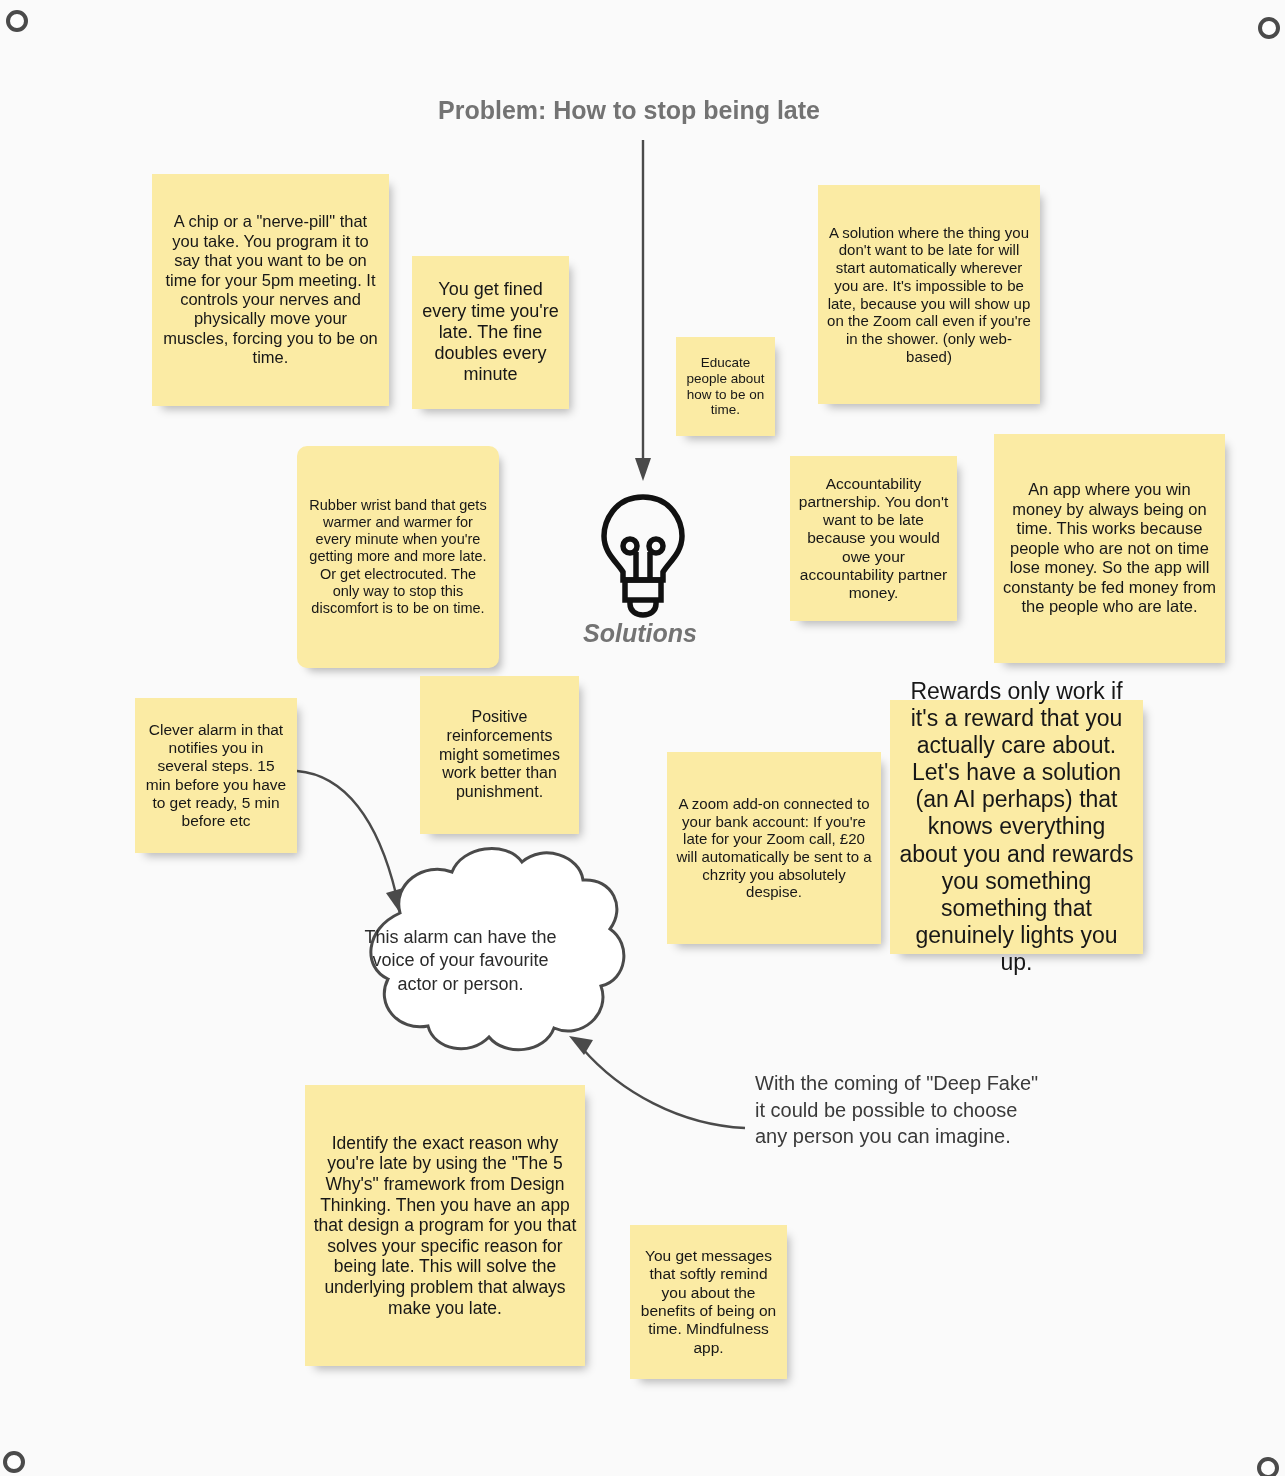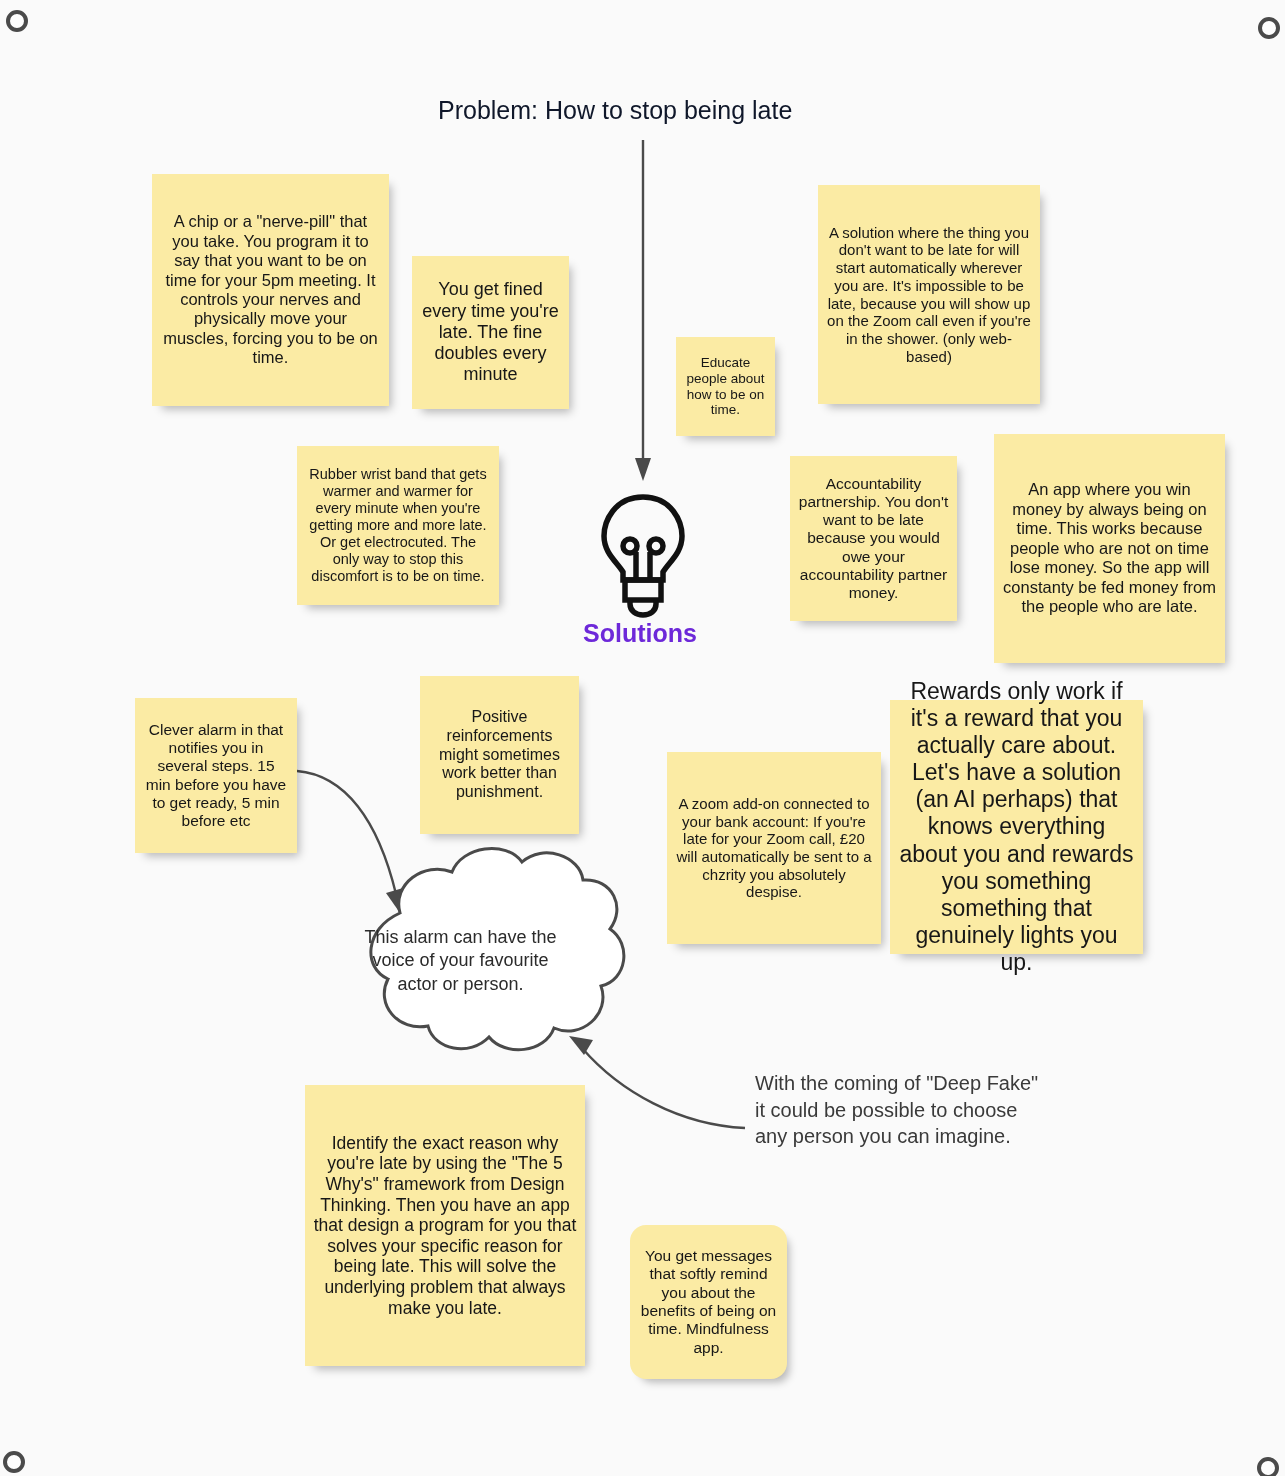--- a/index.html
+++ b/index.html
@@ -34,35 +34,36 @@
     justify-content: center;
     text-align: center;
     box-shadow: 6px 7px 9px -4px rgba(0,0,0,0.28);
     padding: 6px 8px;
     line-height: 1.18;
     white-space: pre-wrap;
     word-wrap: break-word;
   }
   .title {
     position: absolute;
-    font-weight: normal;
-    color: #0f172a;
+    font-weight: bold;
+    color: #737373;
     white-space: nowrap;
   }
   .plain-text {
     position: absolute;
     color: #3a3a3a;
     line-height: 1.33;
     white-space: pre-wrap;
   }
   .label-solutions {
     position: absolute;
     font-weight: bold;
-    color: #6d28d9;
+    color: #737373;
     white-space: nowrap;
+    font-style: italic;
   }
   .svg-layer {
     position: absolute;
     left: 0; top: 0;
     width: 1285px; height: 1476px;
     pointer-events: none;
   }
   .cloud-text {
     position: absolute;
     text-align: center;
@@ -135,34 +136,34 @@
   <div class="label-solutions" style="left:583px; top:619px; font-size:25px;">Solutions</div>
 
   <div class="note" style="left:152px; top:174px; width:237px; height:232px; font-size:16.5px;">A chip or a "nerve-pill" that you take. You program it to say that you want to be on time for your 5pm meeting. It controls your nerves and physically move your muscles, forcing you to be on time.</div>
 
   <div class="note" style="left:412px; top:256px; width:157px; height:153px; font-size:18px;">You get fined every time you're late. The fine doubles every minute</div>
 
   <div class="note" style="left:676px; top:337px; width:99px; height:99px; font-size:13.5px;">Educate people about how to be on time.</div>
 
   <div class="note" style="left:818px; top:185px; width:222px; height:219px; font-size:15px;">A solution where the thing you don't want to be late for will start automatically wherever you are. It's impossible to be late, because you will show up on the Zoom call even if you're in the shower. (only web-based)</div>
 
-  <div class="note" style="left:297px; top:446px; width:202px; height:159px; font-size:14.5px;">Rubber wrist band that gets warmer and warmer for every minute when you're getting more and more late. Or get electrocuted. The only way to stop this discomfort is to be on time.</div>
+  <div class="note" style="left:297px; top:446px; width:202px; height:222px; font-size:14.5px;border-radius:10px;">Rubber wrist band that gets warmer and warmer for every minute when you're getting more and more late. Or get electrocuted. The only way to stop this discomfort is to be on time.</div>
 
   <div class="note" style="left:994px; top:434px; width:231px; height:229px; font-size:16.5px;">An app where you win money by always being on time. This works because people who are not on time lose money. So the app will constanty be fed money from the people who are late.</div>
 
   <div class="note" style="left:790px; top:456px; width:167px; height:165px; font-size:15.5px;">Accountability partnership. You don't want to be late because you would owe your accountability partner money.</div>
 
   <div class="note" style="left:135px; top:698px; width:162px; height:155px; font-size:15.5px;">Clever alarm in that notifies you in several steps. 15 min before you have to get ready, 5 min before etc</div>
 
   <div class="note" style="left:420px; top:676px; width:159px; height:158px; font-size:16px;text-align:center;">Positive reinforcements might sometimes work better than punishment.</div>
 
   <div class="note" style="left:667px; top:752px; width:214px; height:192px; font-size:15px;">A zoom add-on connected to your bank account: If you're late for your Zoom call, £20 will automatically be sent to a chzrity you absolutely despise.</div>
 
   <div class="note" style="left:890px; top:700px; width:253px; height:254px; font-size:23px;">Rewards only work if it's a reward that you actually care about. Let's have a solution (an AI perhaps) that knows everything about you and rewards you something something that genuinely lights you up.</div>
 
 
   <div class="note" style="left:305px; top:1085px; width:280px; height:281px; font-size:17.5px;">Identify the exact reason why you're late by using the "The 5 Why's" framework from Design Thinking. Then you have an app that design a program for you that solves your specific reason for being late. This will solve the underlying problem that always make you late.</div>
 
-  <div class="note" style="left:630px; top:1225px; width:157px; height:154px; font-size:15.5px;border-radius:16px;">You get messages that softly remind you about the benefits of being on time. Mindfulness app.</div>
+  <div class="note" style="left:630px; top:1225px; width:157px; height:154px; font-size:15.5px;">You get messages that softly remind you about the benefits of being on time. Mindfulness app.</div>
 
   <div class="plain-text" style="left:755px; top:1070px; width:296px; font-size:20px;">With the coming of "Deep Fake" it could be possible to choose any person you can imagine.</div>
 
 </div>
 
 </body></html>

